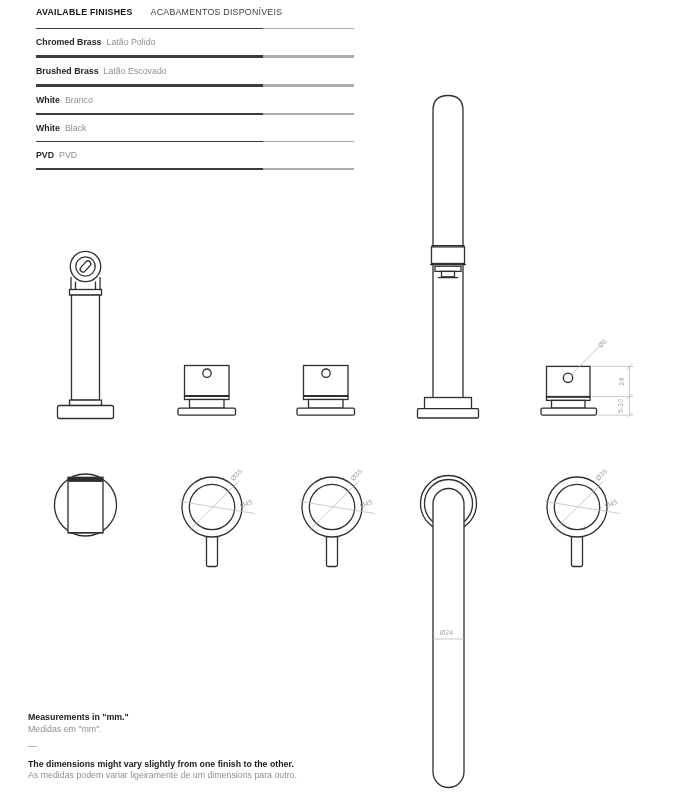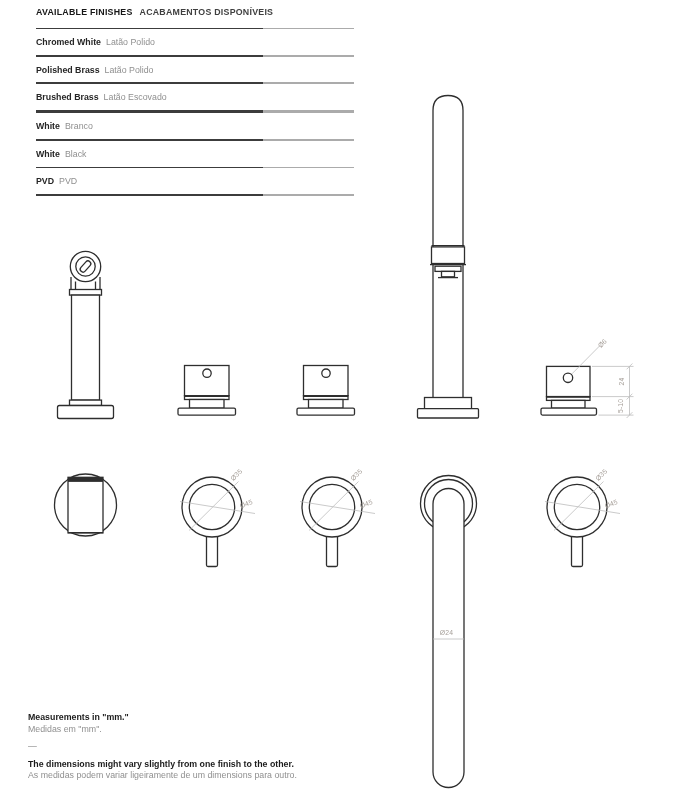--- a/index.html
+++ b/index.html
@@ -9,21 +9,21 @@
   html,body{margin:0;padding:0;}
   body{
     width:696px;height:800px;position:relative;background:#fff;overflow:hidden;
     font-family:"Liberation Sans", sans-serif;color:var(--c-text);
   }
   
   .finishes{position:absolute;left:36px;top:7px;width:318px;}
   .fin-header{height:20.5px;display:flex;align-items:flex-start;gap:7px;
     font-size:8.8px;letter-spacing:.25px;text-transform:none;}
   .fin-header .en{font-weight:700;color:#161616;}
-  .fin-header .pt{font-weight:700;color:#3f3f3f;}
+  .fin-header .pt{font-weight:400;color:#3f3f3f;margin-left:11px;}
   .rule{height:1.6px;width:100%;
     background:linear-gradient(90deg,var(--c-rule-dark) 0 71.5%,var(--c-rule-light) 71.5% 100%);}
   .fin-row{height:25.9px;display:flex;align-items:center;gap:5px;font-size:8.8px;}
   .fin-row .en{font-weight:700;color:#262626;}
   .fin-row .pt{color:var(--c-muted);}
   
   .notes{position:absolute;left:28px;top:712px;width:420px;font-size:8.8px;line-height:11.5px;}
   .notes .bold{font-weight:700;color:#1c1c1c;}
   .notes .muted{color:var(--c-muted);}
   .notes .dash{color:var(--c-muted);margin:6px 0 6px 0;}
@@ -152,28 +152,24 @@
   </g>
 </svg>
 
 <div class="finishes">
   <div class="fin-header">
     <span class="en">AVAILABLE FINISHES</span>
     <span class="pt">ACABAMENTOS DISPONÍVEIS</span>
   </div>
   <div class="rule"></div>
   <div class="fin-row">
-    <span class="en">Chromed White</span>
+    <span class="en">Chromed Brass</span>
     <span class="pt">Latão Polido</span>
   </div>
   <div class="rule"></div>
-  <div class="fin-row">
-    <span class="en">Polished Brass</span>
-    <span class="pt">Latão Polido</span>
-  </div>
   <div class="rule"></div>
   <div class="fin-row">
     <span class="en">Brushed Brass</span>
     <span class="pt">Latão Escovado</span>
   </div>
   <div class="rule"></div>
   <div class="rule"></div>
   <div class="fin-row">
     <span class="en">White</span>
     <span class="pt">Branco</span>

